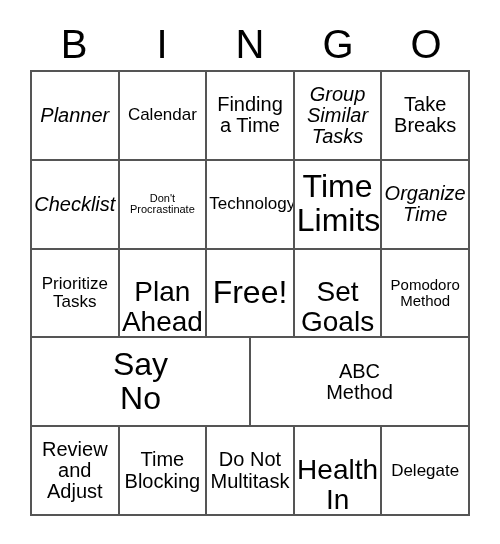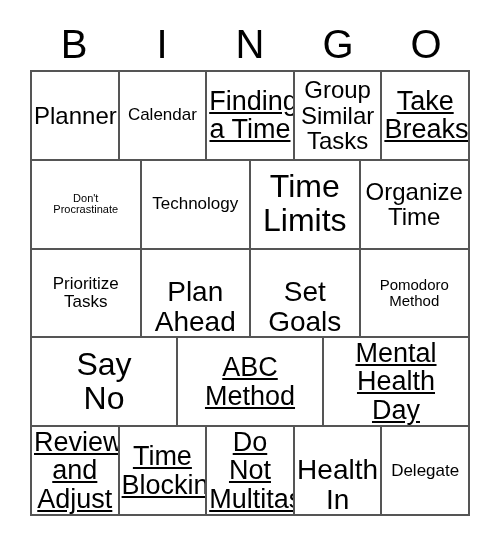--- a/index.html
+++ b/index.html
@@ -76,22 +76,22 @@
     display: block;
     width: 100%;
     line-height: 1.06;
     color: #000000;
     white-space: pre-line;
   }
   
   .fs-xs   { font-size: 11px; text-align: center; }
   .fs-sm   { font-size: 15px; text-align: center; }
   .fs-md   { font-size: 17px; }
-  .fs-lg   { font-size: 24px; }
-  .fs-xl   { font-size: 27px; text-decoration: underline; }
+  .fs-lg   { font-size: 20px; font-style: italic; }
+  .fs-xl   { font-size: 20px; }
   .fs-xxl  { font-size: 28px; margin-top: 28px; }
   .fs-huge { font-size: 32px; }
 </style>
 </head>
 <body>
 
 <div id="card">
 
   <div id="header">
     <div class="header-letter">B</div>
@@ -120,20 +120,23 @@
 Tasks</span>
         </div>
       <div class="cell">
           <span class="cell-text fs-xl">Take
 Breaks</span>
         </div>
     </div>
 
     <div class="grid-row">
       <div class="cell">
+          <span class="cell-text fs-lg">Checklist</span>
+        </div>
+      <div class="cell">
           <span class="cell-text fs-xs">Don't
 Procrastinate</span>
         </div>
       <div class="cell">
           <span class="cell-text fs-md">Technology</span>
         </div>
       <div class="cell">
           <span class="cell-text fs-huge">Time
 Limits</span>
         </div>
@@ -146,42 +149,40 @@
     <div class="grid-row">
       <div class="cell">
           <span class="cell-text fs-md">Prioritize
 Tasks</span>
         </div>
       <div class="cell">
           <span class="cell-text fs-xxl">Plan
 Ahead</span>
         </div>
       <div class="cell">
+          <span class="cell-text fs-huge">Free!</span>
+        </div>
+      <div class="cell">
           <span class="cell-text fs-xxl">Set
 Goals</span>
         </div>
       <div class="cell">
           <span class="cell-text fs-sm">Pomodoro
 Method</span>
         </div>
     </div>
 
     <div class="grid-row">
       <div class="cell">
           <span class="cell-text fs-huge">Say
 No</span>
         </div>
       <div class="cell">
           <span class="cell-text fs-xl">ABC
 Method</span>
-        </div>
-      <div class="cell">
-          <span class="cell-text fs-xl">Mental
-Health
-Day</span>
         </div>
     </div>
 
     <div class="grid-row">
       <div class="cell">
           <span class="cell-text fs-xl">Review
 and
 Adjust</span>
         </div>
       <div class="cell">

